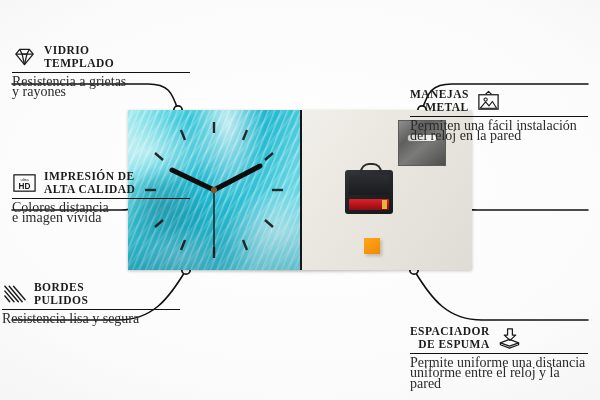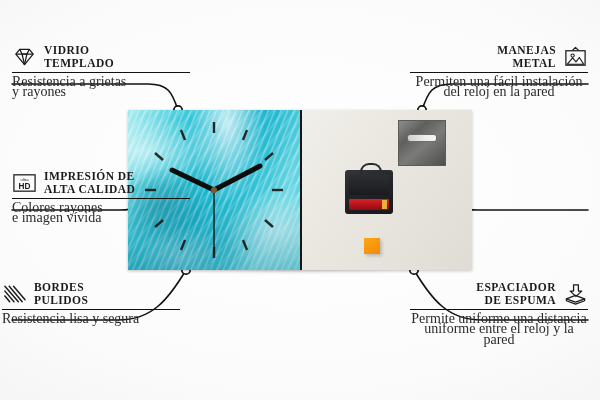--- a/index.html
+++ b/index.html
@@ -26,23 +26,23 @@
   }
   .feat-title .l2{display:block;}
   .rule{height:0;border-top:1.15px solid #111;margin-top:3px;}
   .feat-desc{
     font-size:14px;color:#2a2a2a;line-height:10.4px;
     margin-top:4px;font-family:"Liberation Serif", serif;
   }
   .left .feat-head{justify-content:flex-start;}
   .left .feat-title{text-align:left;}
   .left .feat-desc{text-align:left;}
-  .right .feat-head{justify-content:flex-end;}
+  .right .feat-head{margin-top:44px;}
   .right .feat-title{text-align:right;}
-  .right .feat-desc{text-align:center;}
+  .right .feat-desc{text-align:left;}
   .ico{width:25px;height:22px;flex:0 0 25px;display:block;}
 
   
   #f-vidrio  {left:12px; top:44px;  width:178px;}
   #f-impres  {left:12px; top:170px; width:178px;}
   #f-bordes  {left:2px; top:281px; width:178px;}
   #f-manejas {left:410px;top:44px;  width:178px;}
   #f-mecan   {left:410px;top:170px; width:178px;}
   #f-espac   {left:410px;top:281px; width:178px;}
 
@@ -232,21 +232,21 @@
         <text x="13" y="9.2" font-family="Liberation Sans, sans-serif" font-size="4.4" text-anchor="middle" fill="#1b1b1b">ultra</text>
         <text x="13" y="17" font-family="Liberation Sans, sans-serif" font-size="8.6" font-weight="bold" text-anchor="middle" fill="#1b1b1b">HD</text>
       </svg>
       <div class="feat-title">
         <span>IMPRESIÓN DE</span>
         <span class="l2">ALTA CALIDAD</span>
       </div>
     </div>
     <div class="rule"></div>
     <div class="feat-desc">
-      <span>Colores rayones</span><br>
+      <span>Colores distancia</span><br>
       <span>e imagen vívida</span>
     </div>
   </div>
 
   <div class="feature left" id="f-bordes">
     <div class="feat-head">
       <svg class="ico" viewBox="0 0 26 22">
         <g stroke="#1b1b1b" stroke-width="1.5" stroke-linecap="round">
           <line x1="3" y1="3" x2="17" y2="19"></line>
           <line x1="7.5" y1="3" x2="21" y2="19"></line>

